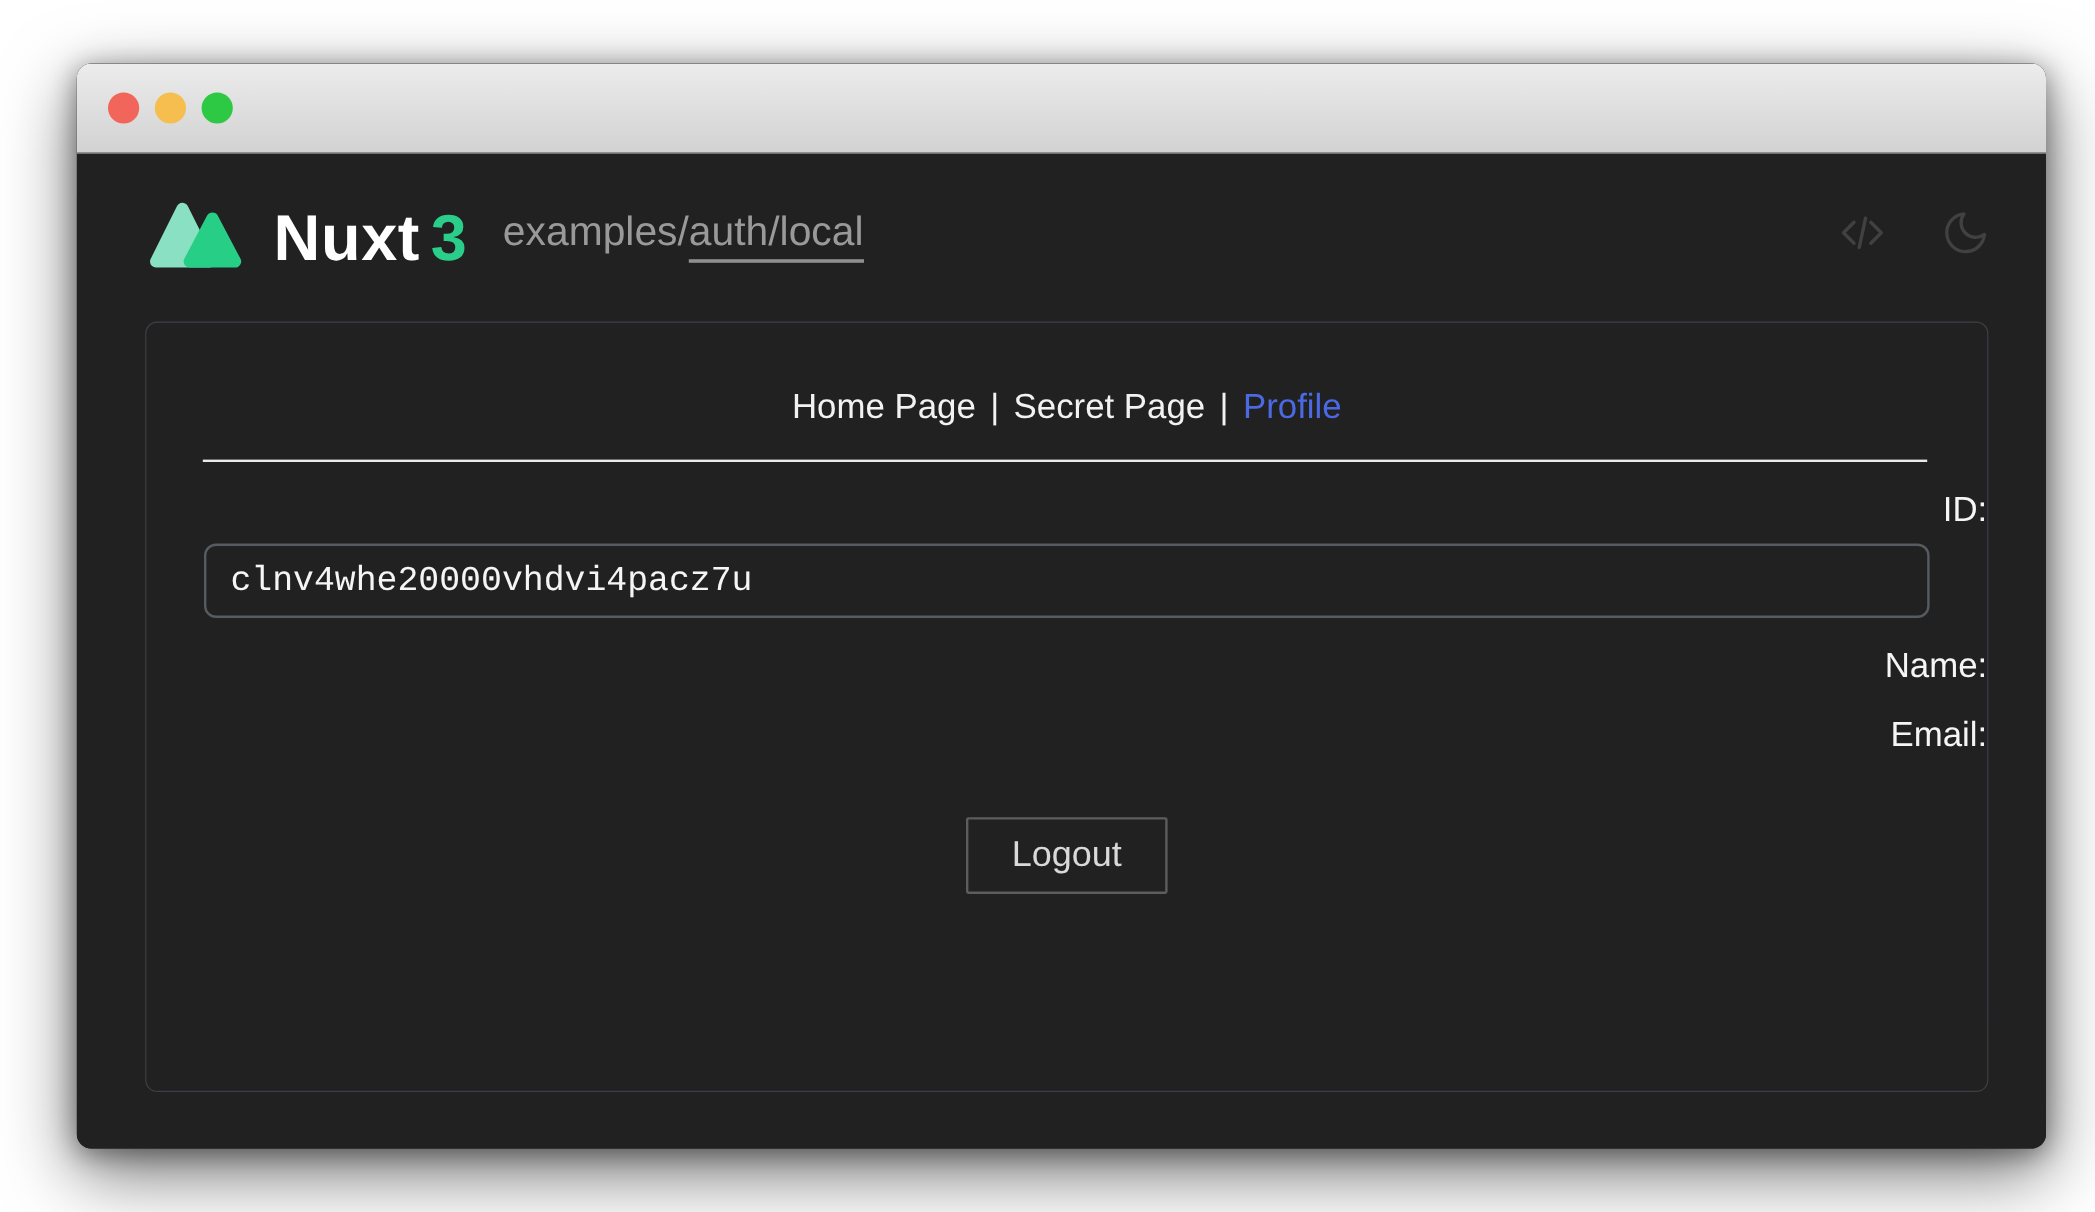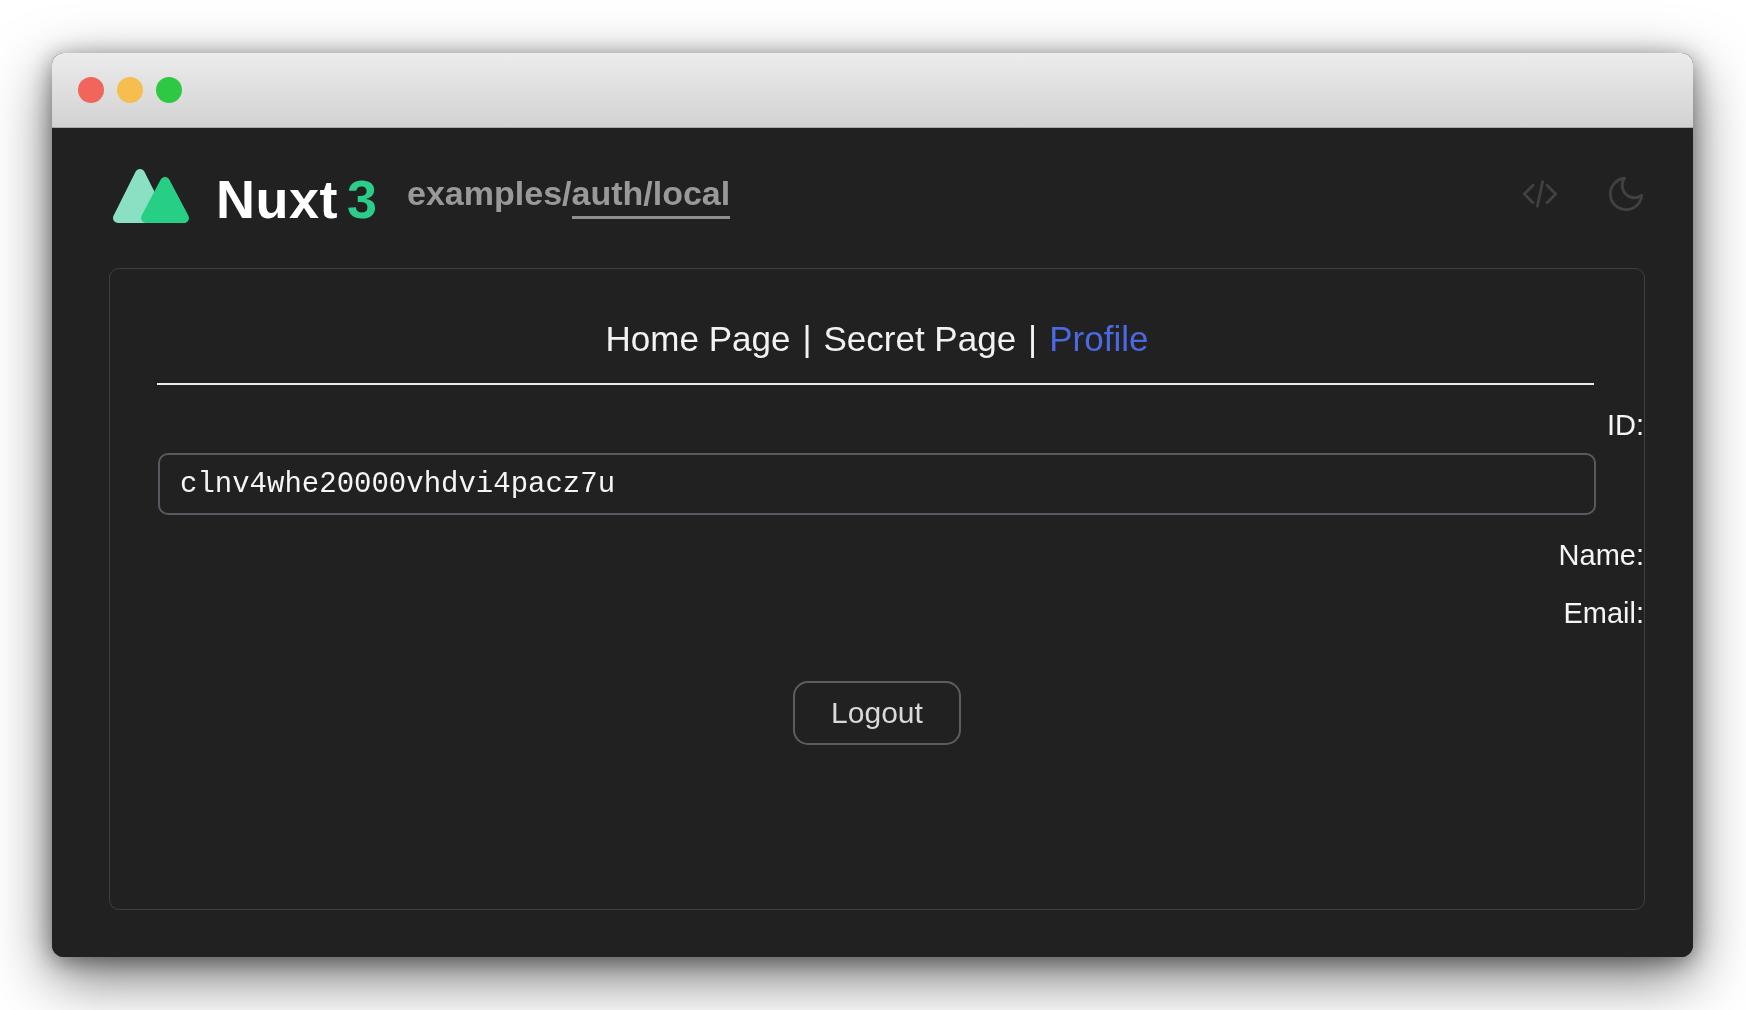--- a/index.html
+++ b/index.html
@@ -6,21 +6,21 @@
   html, body { margin: 0; padding: 0; }
   body {
     width: 1746px; height: 1010px;
     background: #ffffff;
     font-family: "Liberation Sans", sans-serif;
     position: relative;
     overflow: hidden;
   }
 
   .window {
-    position: absolute; left: 52px; top: 53px;
+    position: absolute; left: 64px; top: 53px;
     width: 1641px; height: 904px;
     border-radius: 12px;
     background: #212121;
     box-shadow: 0 20px 60px rgba(0,0,0,0.55), 0 4px 22px rgba(0,0,0,0.40);
     overflow: hidden;
   }
 
   .titlebar {
     height: 75px;
     background: linear-gradient(#ececec, #d2d2d2);
@@ -35,38 +35,38 @@
 
   .content { height: calc(100% - 76px); background: #212121; }
 
   .app-header {
     display: flex; align-items: center;
     margin: 34px 46px 0 58px;
   }
   .logo { display: flex; align-items: flex-end; cursor: pointer; }
   .brand { color: #ffffff; font-size: 54px; font-weight: 700; margin-left: 22px; letter-spacing: 0.5px; line-height: 1; }
   .brand-3 { color: #2bcd8a; font-size: 54px; font-weight: 700; margin-left: 9px; line-height: 1; }
-  .breadcrumb { margin-left: 30px; font-size: 34px; color: #999999; font-weight: 700; line-height: 1.1; }
+  .breadcrumb { margin-left: 30px; font-size: 34px; color: #999999; font-weight: 400; line-height: 1.1; }
   .breadcrumb .current { border-bottom: 3px solid #8f8f8f; padding-bottom: 4px; cursor: pointer; }
 
   .header-icons { margin-left: auto; display: flex; align-items: center; gap: 44px; }
   .hicon { width: 42px; height: 42px; color: #414141; cursor: pointer; display: inline-flex; }
   .hicon svg { width: 100%; height: 100%; }
 
   .card {
     margin: 42px auto 0 57px;
     width: 1536px; height: 642px;
     border: 1px solid #3c4046;
     border-radius: 10px;
   }
 
   .nav {
     text-align: center;
     margin-top: 50px;
-    font-size: 35px;
+    font-size: 29px;
     line-height: 40px;
     color: #f2f2f2;
     font-weight: 300;
   }
   .nav a { color: #f2f2f2; text-decoration: none; cursor: pointer; }
   .nav a.active { color: #4a69e2; }
   .nav .sep { padding: 0 12px; color: #f2f2f2; }
 
   .divider {
     border: none;
@@ -96,21 +96,21 @@
     font-family: Liberation Mono, monospace;
     outline: none;
   }
 
   .logout-btn {
     display: block;
     margin: 50px auto 0;
     width: 168px; height: 64px;
     background: transparent;
     border: 2px solid #5d5d5d;
-    border-radius: 15px;
+    border-radius: 2px;
     color: #d9d9d9;
     font-size: 30px;
     font-weight: 300;
     font-family: "Liberation Sans", sans-serif;
     cursor: pointer;
   }
 </style>
 </head>
 <body>
 

